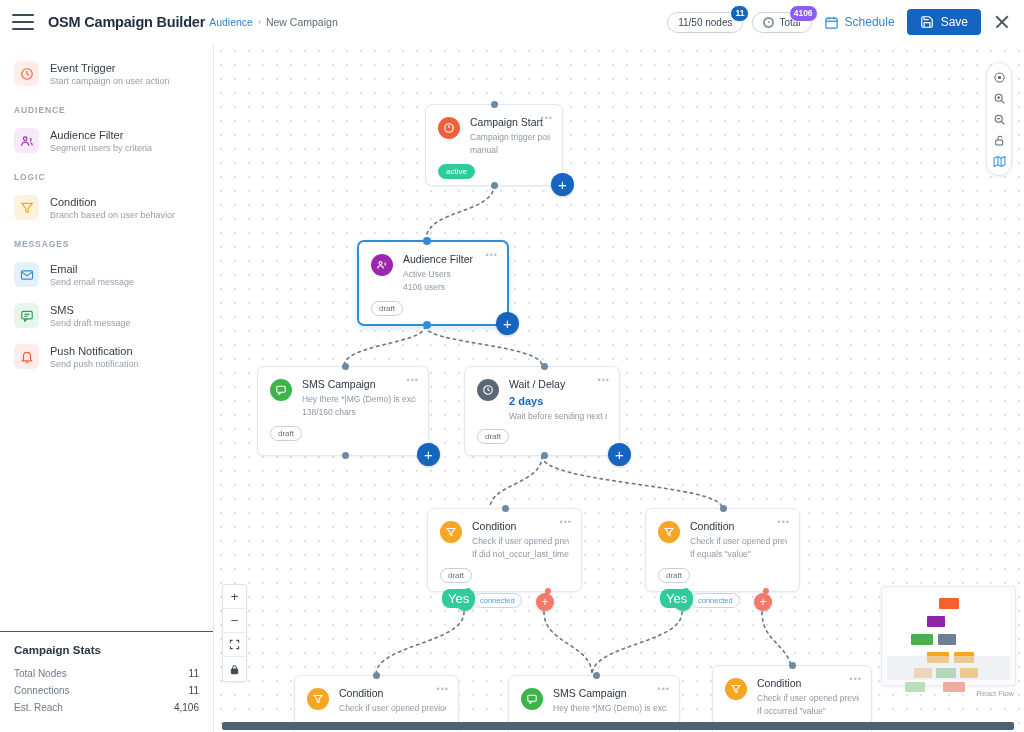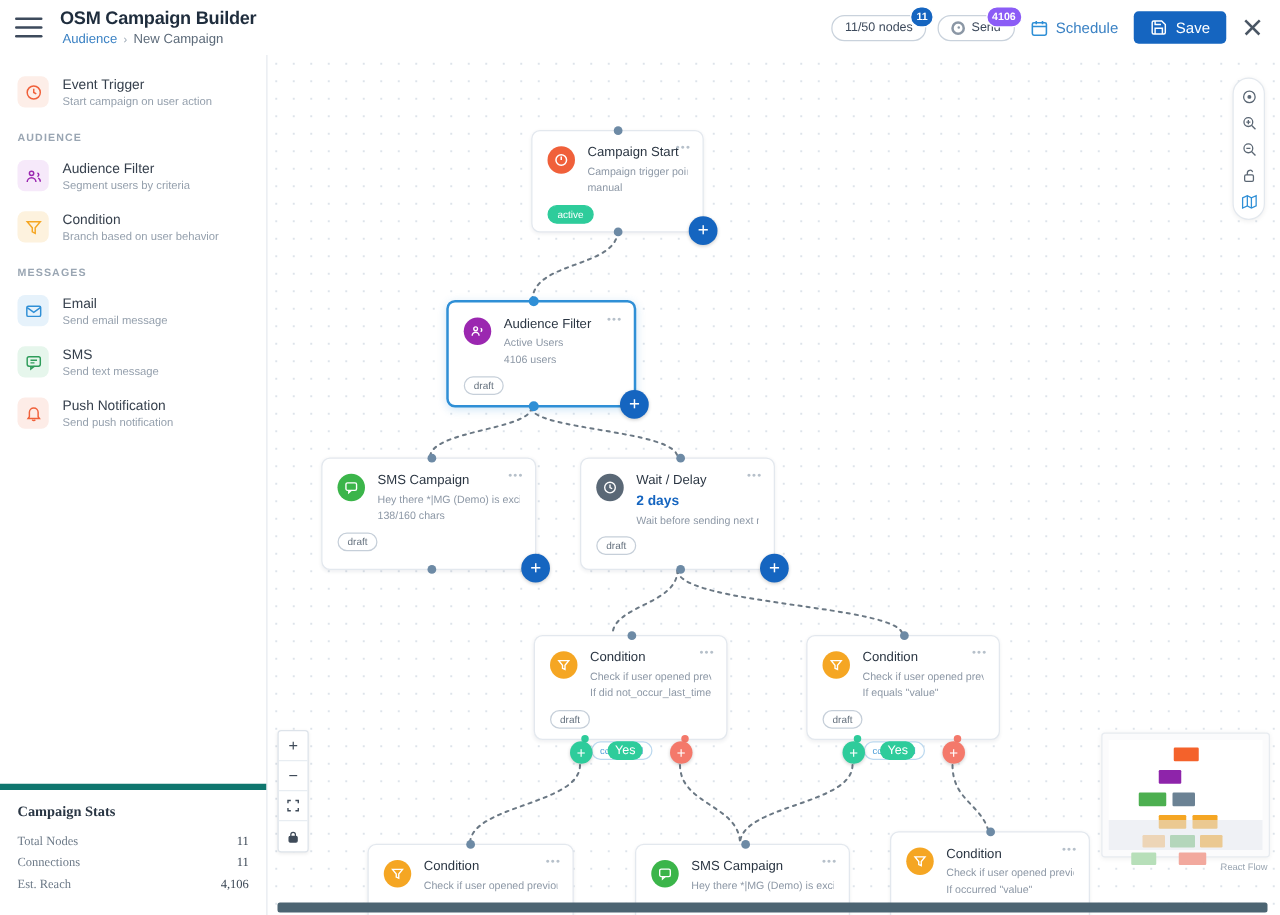--- a/index.html
+++ b/index.html
@@ -16,21 +16,21 @@
     position: absolute; top: 0; left: 0; width: 1024px; height: 44px;
     background: #ffffff; display: flex; align-items: center;
     z-index: 40;
   }
   .hamburger {
     width: 22px; height: 16px; margin-left: 12px; margin-right: 14px;
     display: flex; flex-direction: column; justify-content: space-between;
     cursor: pointer;
   }
   .hamburger i { display: block; height: 2px; background: #3d4a5c; border-radius: 1px; }
-  .title-block { display: flex; flex-direction: column; gap: 2px; }
+  .title-block { display: flex; flex-direction: row; gap: 2px; }
   .app-title { font-size: 14.5px; font-weight: bold; color: #1f2d3d; letter-spacing: -0.2px; }
   .breadcrumb { display: flex; align-items: center; gap: 5px; font-size: 10.5px; padding-left: 2px; }
   .crumb-link { color: #3b82c4; cursor: pointer; }
   .crumb-sep { color: #9aa7b4; font-size: 9px; }
   .crumb-current { color: #5d6b7a; }
 
   .topbar-right {
     margin-left: auto; display: flex; align-items: center; gap: 9px;
     padding-right: 12px;
   }
@@ -96,21 +96,21 @@
   }
   .comp-icon {
     width: 25px; height: 25px; border-radius: 6px; flex: 0 0 25px;
     display: flex; align-items: center; justify-content: center;
   }
   .comp-txt { padding-top: 1px; }
   .comp-title { font-size: 11px; color: #36404d; margin-bottom: 2px; }
   .comp-sub { font-size: 9px; color: #95a0ad; }
 
   .stats {
-    border-top: 5px solid #0f766e; padding: 12px 14px 16px; font-family: Liberation Serif, serif;
+    border-top: 1px solid #0f766e; padding: 12px 14px 16px;
   }
   .stats h3 { font-size: 11.5px; color: #2a3644; font-weight: bold; margin-bottom: 9px; }
   .stat-row {
     display: flex; justify-content: space-between; font-size: 10px;
     color: #6d7a88; padding: 3px 0;
   }
   .stat-row .v { color: #3c4856; }
 
   
   .canvas {
@@ -158,22 +158,22 @@
   .plus-btn.green { background: #2ecc9b; width: 18px; height: 18px; font-size: 12px; }
   .plus-btn.red   { background: #f4796b; width: 18px; height: 18px; font-size: 12px; }
   .handle {
     position: absolute; width: 7px; height: 7px; border-radius: 50%;
     background: #6d8aa5; z-index: 5;
   }
   .handle.blue { background: #2f8fd6; width: 8px; height: 8px; }
   .handle.green { background: #2ecc9b; width: 6px; height: 6px; }
   .handle.red { background: #f4796b; width: 6px; height: 6px; }
   .yes-badge {
-    position: absolute; background: #2ecc9b; color: #fff; font-size: 10px;
-    padding: 2px 6px; border-radius: 8px; z-index: 7; margin-left: 44px;
+    position: absolute; background: #2ecc9b; color: #fff; font-size: 13px;
+    padding: 2px 6px; border-radius: 8px; z-index: 7;
   }
   .conn-badge {
     position: absolute; background: #fff; color: #4e9fd8; font-size: 7.5px;
     padding: 2px 6px; border-radius: 8px; border: 1px solid #bcd9ef; z-index: 4;
   }
 
   
   .ctrl-left {
     position: absolute; left: 8px; bottom: 50px; width: 25px;
     background: #fff; border: 1px solid #dde3ea; border-radius: 3px;
@@ -233,21 +233,21 @@
       </div>
     </div>
 
     <div class="topbar-right">
       <div class="pill">
         <span>11/50 nodes</span>
         <span class="badge badge-blue">11</span>
       </div>
       <div class="pill">
         <span class="reach-dot"></span>
-        <span>Send</span>
+        <span>Total</span>
         <span class="badge badge-green">4106</span>
       </div>
       <div class="tb-btn">
         <svg width="15" height="15" viewBox="0 0 24 24" fill="none" stroke="#2f8fd6" stroke-width="2">
           <rect x="3" y="5" width="18" height="16" rx="2"></rect>
           <line x1="3" y1="10" x2="21" y2="10"></line>
           <line x1="8" y1="3" x2="8" y2="7"></line>
           <line x1="16" y1="3" x2="16" y2="7"></line>
         </svg>
         <span>Schedule</span>
@@ -290,20 +290,21 @@
             <path d="M17 7.5a2.6 2.6 0 0 1 0 5"></path>
               <path d="M18 14.5c2 .8 3 2.6 3 5"></path>
           </svg>
         </div>
         <div class="comp-txt">
           <div class="comp-title">Audience Filter</div>
           <div class="comp-sub">Segment users by criteria</div>
         </div>
       </div>
 
+      <div class="sec-label">LOGIC</div>
       <div class="comp-item">
         <div class="comp-icon" style="background:#fdf2de">
           <svg width="14" height="14" viewBox="0 0 24 24" fill="none" stroke="#f5a623" stroke-width="2">
             <polygon points="3 4 21 4 14 12.5 14 20 10 18 10 12.5"></polygon>
           </svg>
         </div>
         <div class="comp-txt">
           <div class="comp-title">Condition</div>
           <div class="comp-sub">Branch based on user behavior</div>
         </div>
@@ -326,21 +327,21 @@
         <div class="comp-icon" style="background:#e6f6ec">
           <svg width="14" height="14" viewBox="0 0 24 24" fill="none" stroke="#2e9c5a" stroke-width="2">
             <rect x="3" y="4" width="18" height="13" rx="2.5"></rect>
               <polyline points="8 17 8 21 13 17"></polyline>
             <line x1="7.5" y1="9" x2="16.5" y2="9"></line>
               <line x1="7.5" y1="12.5" x2="13" y2="12.5"></line>
           </svg>
         </div>
         <div class="comp-txt">
           <div class="comp-title">SMS</div>
-          <div class="comp-sub">Send text message</div>
+          <div class="comp-sub">Send draft message</div>
         </div>
       </div>
       <div class="comp-item">
         <div class="comp-icon" style="background:#fdece7">
           <svg width="14" height="14" viewBox="0 0 24 24" fill="none" stroke="#f0603a" stroke-width="2">
             <path d="M6 16V10a6 6 0 0 1 12 0v6l1.8 2.5H4.2z"></path>
               <path d="M10 20a2.2 2.2 0 0 0 4 0"></path>
           </svg>
         </div>
         <div class="comp-txt">

